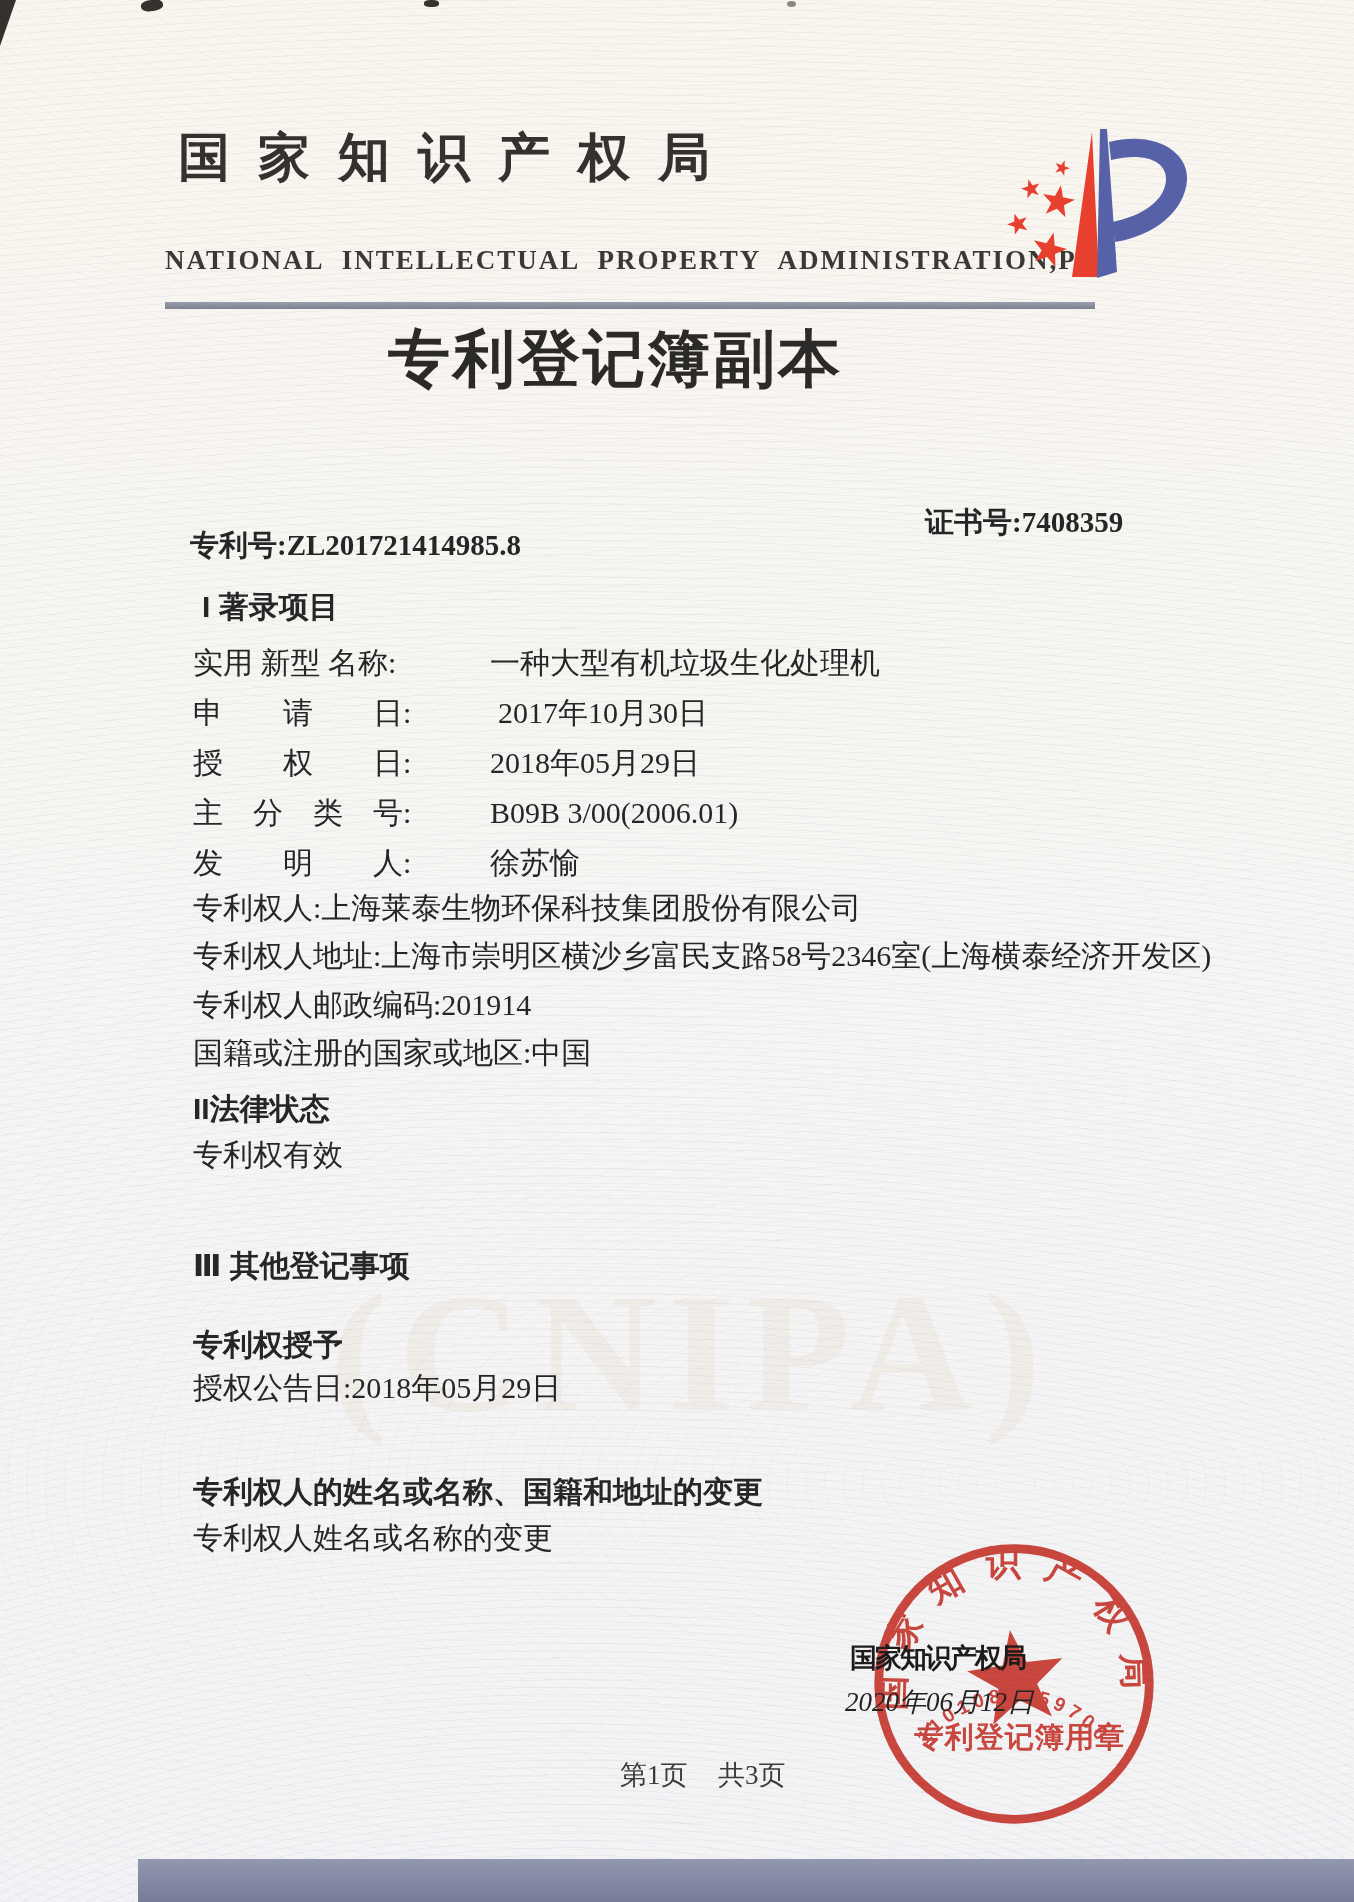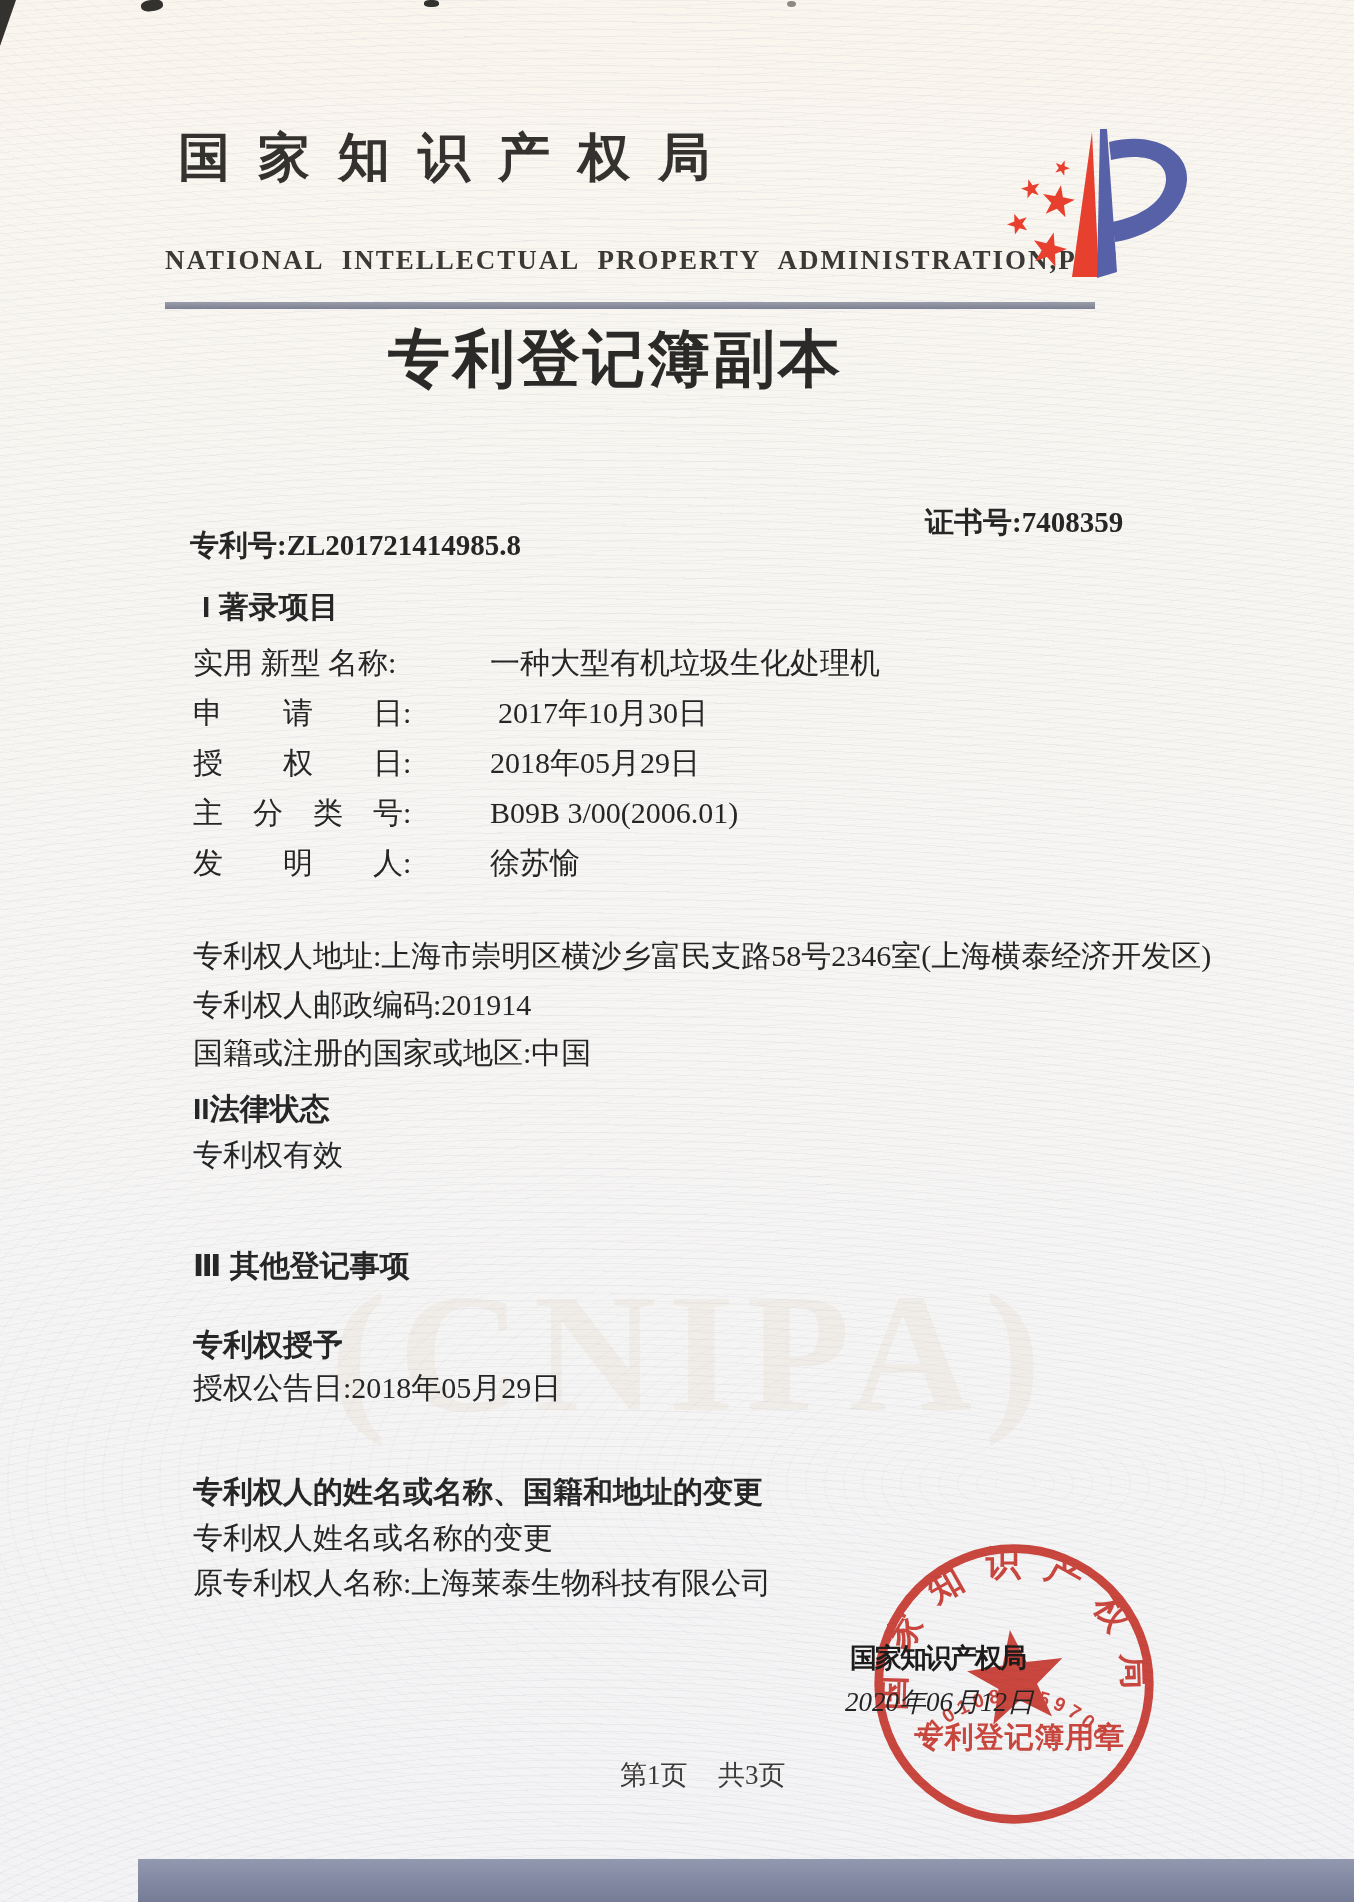--- a/index.html
+++ b/index.html
@@ -94,34 +94,34 @@
 
   <div class="abs body30" style="left:193px;top:748px;">授　　权　　日:</div>
   <div class="abs body30 valcol" style="top:748px;">2018年05月29日</div>
 
   <div class="abs body30" style="left:193px;top:798px;">主　分　类　号:</div>
   <div class="abs body30 valcol" style="top:798px;">B09B 3/00(2006.01)</div>
 
   <div class="abs body30" style="left:193px;top:848px;">发　　明　　人:</div>
   <div class="abs body30 valcol" style="top:848px;">徐苏愉</div>
 
+  <div class="abs body30" style="left:193px;top:893px;">专利权人:上海莱泰生物环保科技集团股份有限公司</div>
   <div class="abs body30" style="left:193px;top:941px;">专利权人地址:上海市崇明区横沙乡富民支路58号2346室(上海横泰经济开发区)</div>
   <div class="abs body30" style="left:193px;top:990px;">专利权人邮政编码:201914</div>
   <div class="abs body30" style="left:193px;top:1038px;">国籍或注册的国家或地区:中国</div>
 
   <div class="abs hd seclabel" style="left:193px;top:1094px;">II法律状态</div>
   <div class="abs body30" style="left:193px;top:1140px;">专利权有效</div>
 
   <div class="abs hd seclabel" style="left:193px;top:1251px;">Ⅲ 其他登记事项</div>
   <div class="abs hd seclabel" style="left:193px;top:1330px;">专利权授予</div>
   <div class="abs body30" style="left:193px;top:1373px;">授权公告日:2018年05月29日</div>
 
   <div class="abs body30" style="left:193px;top:1523px;">专利权人姓名或名称的变更</div>
   <div class="abs hd seclabel" style="left:193px;top:1477px;">专利权人的姓名或名称、国籍和地址的变更</div>
-  <div class="abs body30" style="left:193px;top:1568px;">原专利权人名称:上海莱泰生物科技有限公司</div>
 
   <div class="stamp-wrap">
     <svg width="292" height="292" viewBox="0 0 300 300" xmlns="http://www.w3.org/2000/svg">
       <defs>
         <path id="ringArc" d="M 44,190.6 A 113,113 0 1 1 256,190.6" fill="none"></path>
         <path id="numArc" d="M 57,217 A 113,113 0 0 1 243,217" fill="none"></path>
       </defs>
       <circle cx="150" cy="150" r="139" fill="none" stroke-width="9" stroke="#cf3a30"></circle>
       <polygon points="145.8,94.5 138.4,131.1 101.8,137 134.1,155.2 128.6,191.9 155.9,166.8 189.1,183.4 173.7,149.7 199.7,123.2 162.9,127.5" fill="#cf3a30"></polygon>
       <text font-size="36" font-weight="700" letter-spacing="22" fill="#cf3a30">

